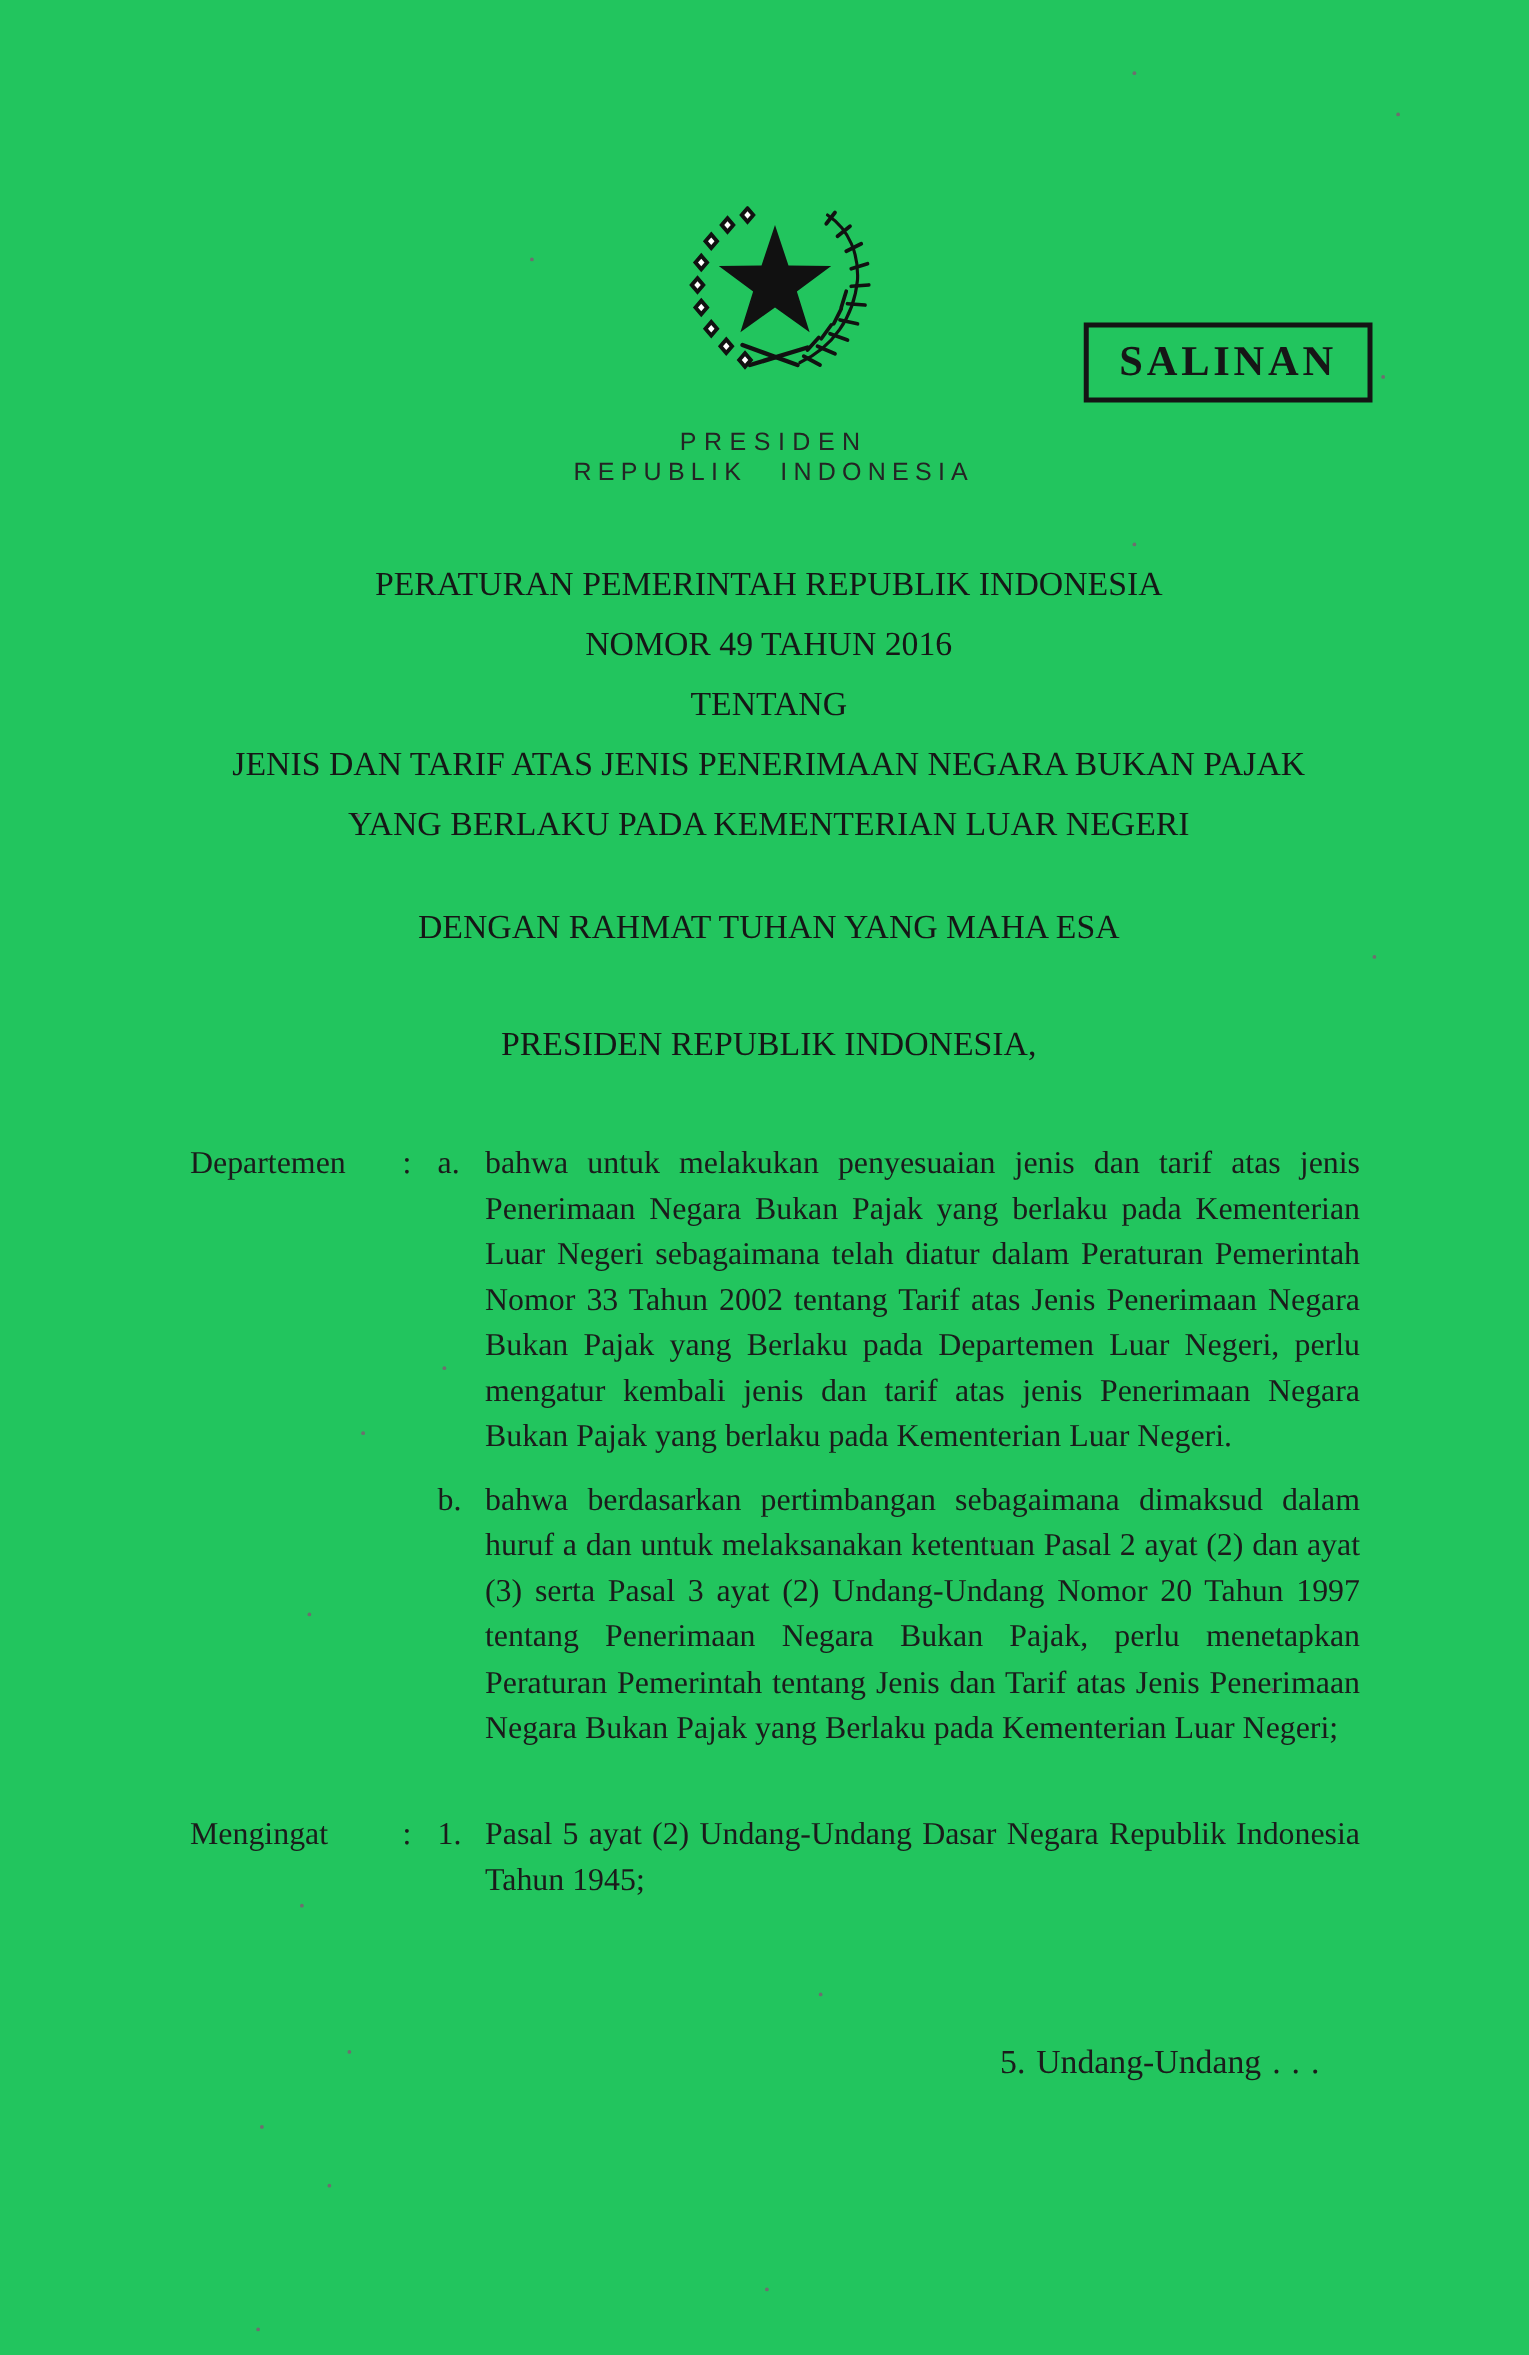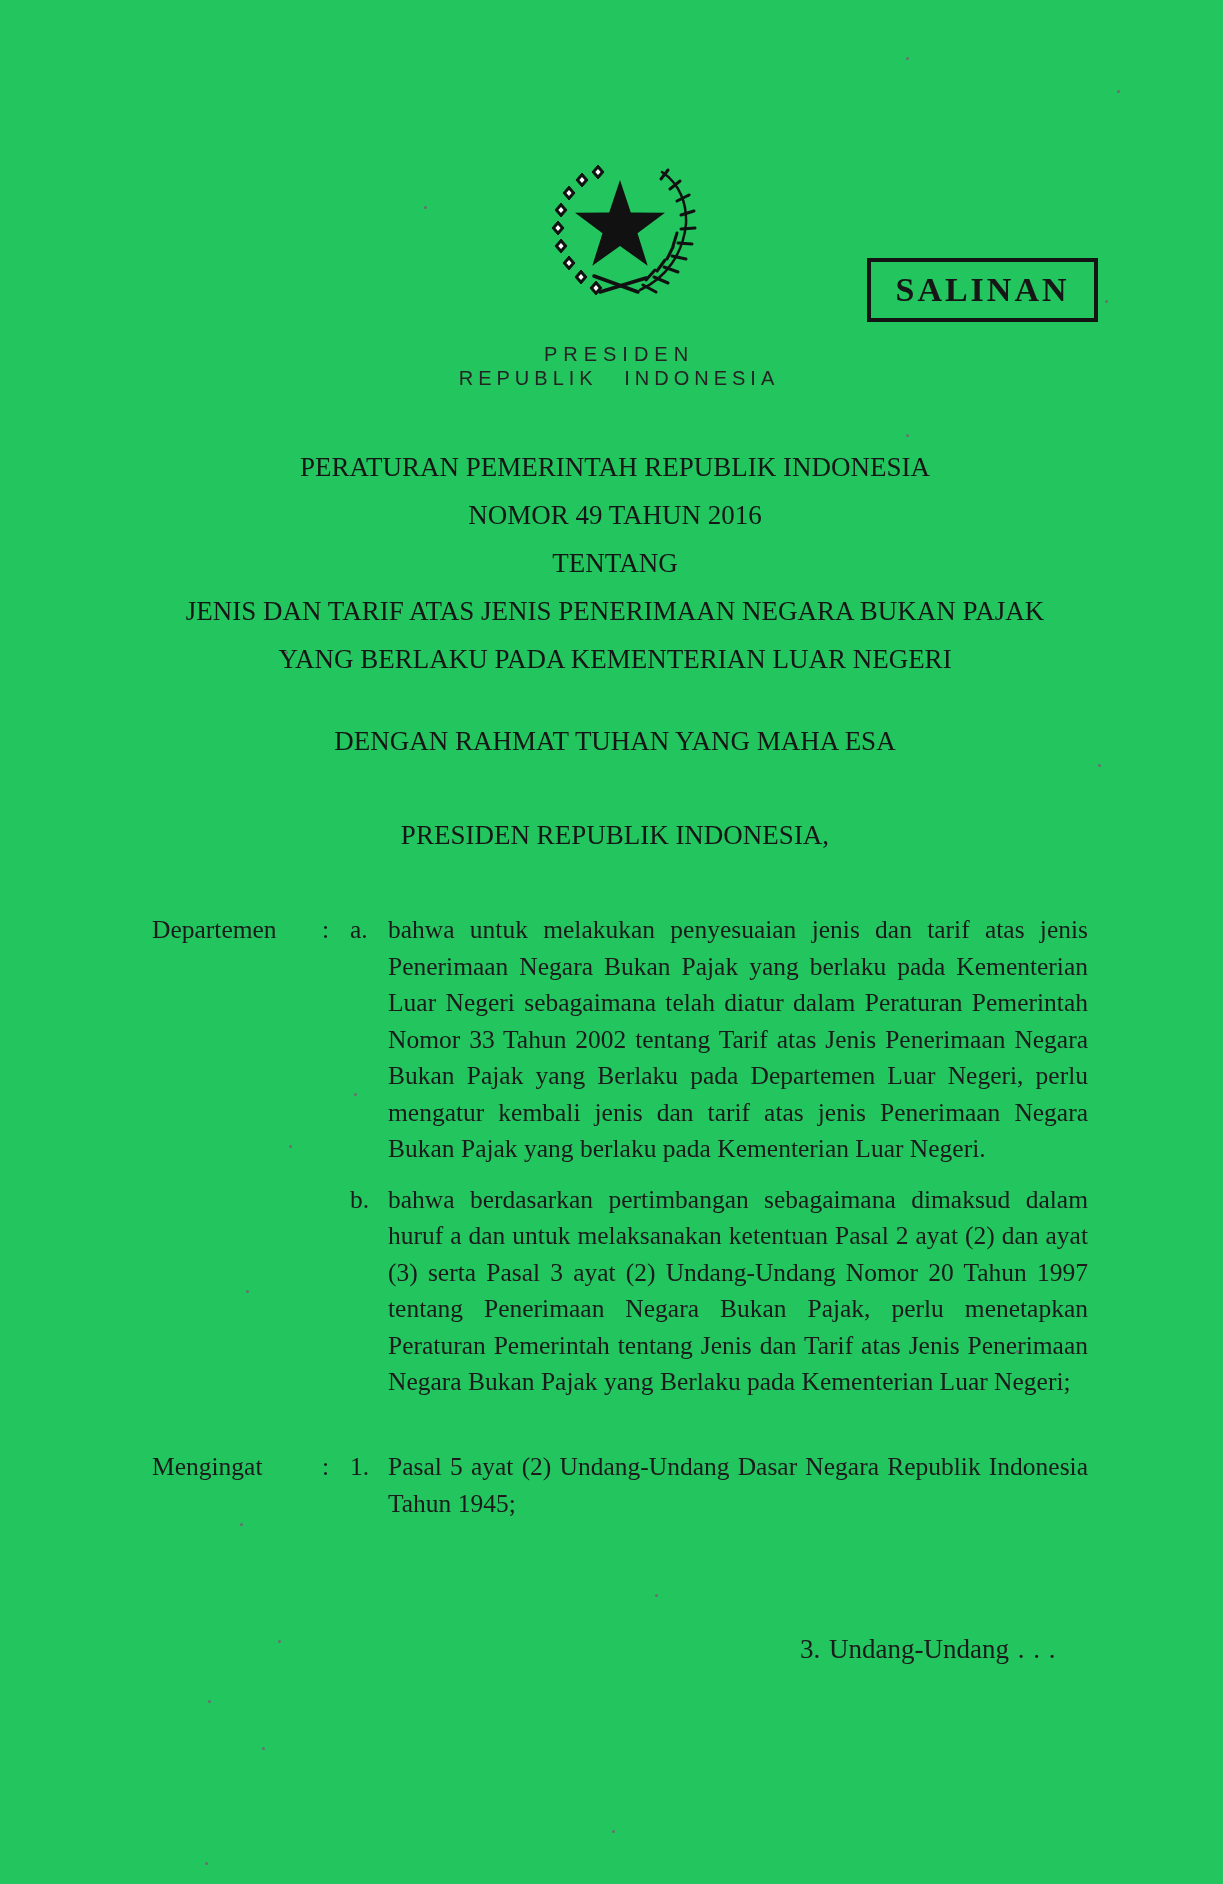--- a/index.html
+++ b/index.html
@@ -263,21 +263,21 @@
     <div class="section-label">Mengingat</div>
     <div class="section-colon">:</div>
     <div class="section-items">
       <div class="item">
         <span class="item-marker">1.</span>
         <div class="item-text">Pasal 5 ayat (2) Undang-Undang Dasar Negara Republik Indonesia Tahun 1945;</div>
       </div>
     </div>
   </div>
 
-  <div class="continuation">3. Undang-Undang . . .</div>
+  <div class="continuation">5. Undang-Undang . . .</div>
 
   <div class="dot" style="left:906px; top:57px;"></div>
   <div class="dot" style="left:1117px; top:90px;"></div>
   <div class="dot" style="left:424px; top:206px;"></div>
   <div class="dot" style="left:1105px; top:300px;"></div>
   <div class="dot" style="left:906px; top:434px;"></div>
   <div class="dot" style="left:285px; top:651px;"></div>
   <div class="dot" style="left:1098px; top:764px;"></div>
   <div class="dot" style="left:354px; top:1093px;"></div>
   <div class="dot" style="left:289px; top:1145px;"></div>

